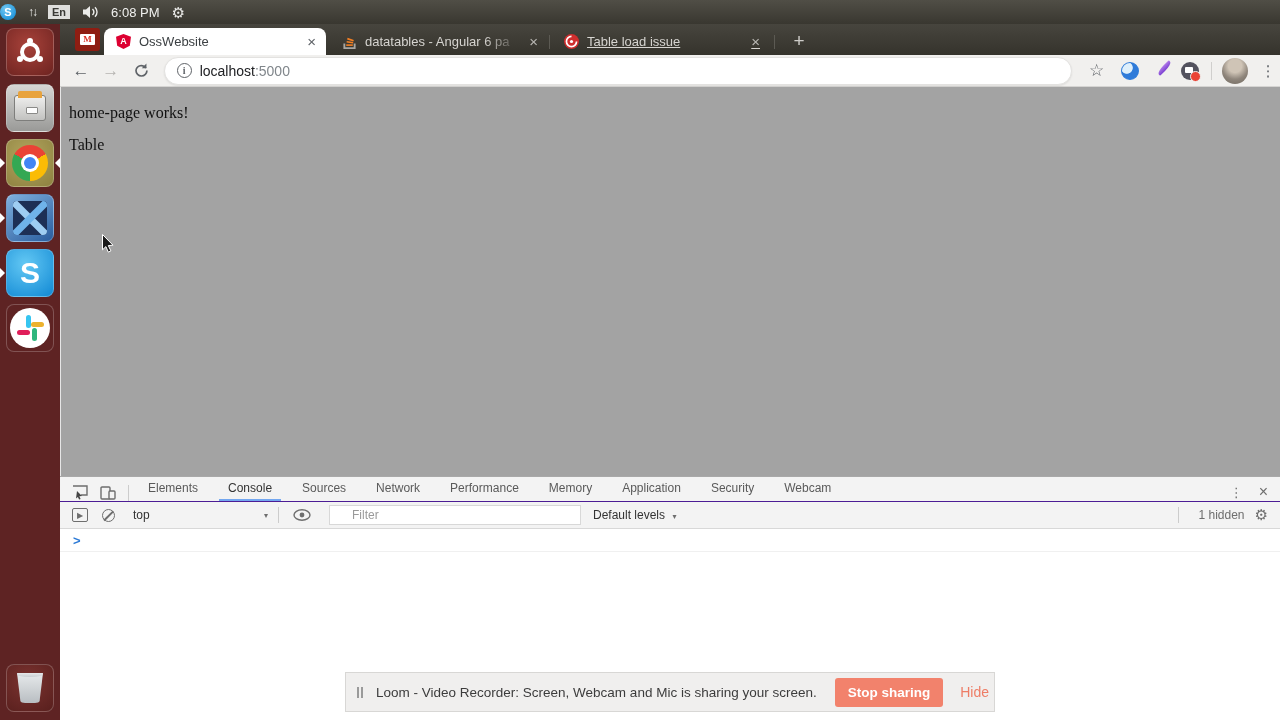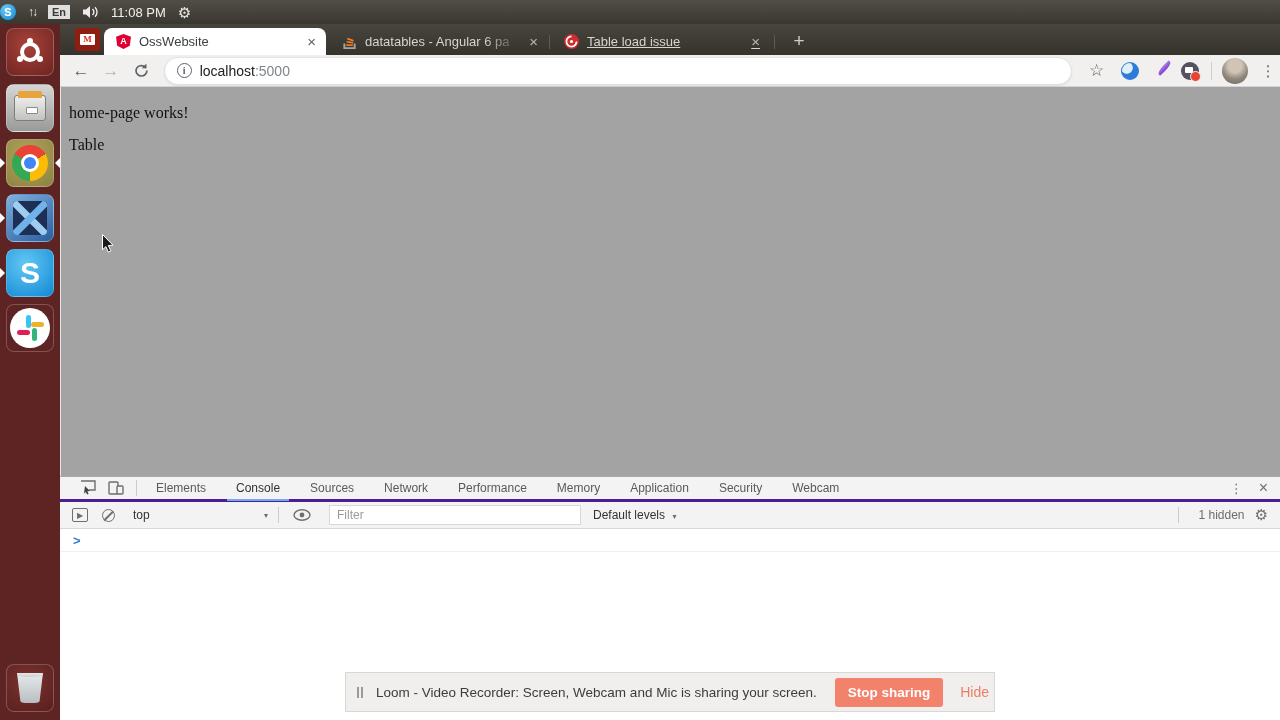--- a/index.html
+++ b/index.html
@@ -132,22 +132,22 @@
   .lc-more  { left:9px;  top:10px; width:26px; height:26px; color:#8a8f98; font-size:14px; }
   .lc-cam   { left:42px; top:4px; width:38px; height:38px; }
   .lc-x     { left:83px; top:4px; width:38px; height:38px; color:#e8737f; font-size:19px; }
   .lc-pause { left:124px; top:4px; width:38px; height:38px; }
   .lc-pause i { width:3.5px; height:14px; background:#8c9097; margin:0 2.5px; }
   .lc-done  { left:162px; top:0; width:46px; height:46px; background:#1ec584; color:#fff; font-size:21px; }
 
   
   .devtools { position:absolute; left:60px; top:476px; width:1220px; height:244px;
     border-top:1px solid #a8a8a8; background:#fff; font-size:12px; color:#333; }
-  .dt-tabbar { height:25px; background:#f3f3f3; border-bottom:3px solid #4c1d95;
-    display:flex; align-items:center;padding-left:8px; }
+  .dt-tabbar { height:25px; background:#f3f3f3; border-bottom:1px solid #4c1d95;
+    display:flex; align-items:flex-end; }
   .dt-icon { width:16px; height:16px; margin-left:12px; }
   .dt-sep { width:1px; height:16px; background:#ccc; margin:0 4px 0 12px; }
   .dt-tab { padding:0 15px; height:25px; line-height:25px; color:#5a5a5a; position:relative; }
   .dt-tab.active { color:#333; }
   .dt-tab.active:after { content:""; position:absolute; left:6px; right:6px; bottom:0; height:2px; background:#73a7f0; }
   .dt-right { margin-left:auto; display:flex; align-items:center; }
   .dt-menu { font-size:13px; color:#6e6e6e; padding:0 10px; }
   .dt-close { font-size:16px; color:#6e6e6e; padding:0 12px 0 6px; }
 
   .dt-toolbar { height:27px; background:#f3f3f3; border-bottom:1px solid #d8d8d8;
@@ -155,21 +155,21 @@
   .ct-box { width:16px; height:14px; border:1px solid #6e6e6e; border-radius:2px; margin-left:12px;
     font-size:8px; color:#6e6e6e; text-align:center; line-height:13px; }
   .ct-clear { width:13px; height:13px; border:1.6px solid #6e6e6e; border-radius:50%; margin-left:14px; position:relative; }
   .ct-clear:before { content:""; position:absolute; left:-1px; top:5px; width:13px; height:1.6px; background:#6e6e6e;
     transform:rotate(-45deg); }
   .ct-ctx { margin-left:18px; width:135px; display:flex; align-items:center; color:#333; }
   .ct-ctx .caret { margin-left:auto; font-size:8px; color:#6e6e6e; }
   .ct-sep { width:1px; height:16px; background:#ccc; margin:0 10px; }
   .ct-eye { margin:0 4px; }
   .ct-filter { margin-left:14px; width:252px; height:20px; border:1px solid #d8d8d8; background:#fff;
-    font-size:12px; padding:0 7px; color:#333; font-family:"Liberation Sans",sans-serif; }
+    font-size:12px; padding:0 22px; color:#333; font-family:"Liberation Sans",sans-serif; }
   .ct-filter::placeholder { color:#9a9a9a; }
   .ct-levels { margin-left:12px; color:#333; }
   .ct-levels .caret { font-size:8px; color:#6e6e6e; margin-left:4px; }
   .ct-right { margin-left:auto; display:flex; align-items:center; }
   .ct-hidden { color:#6e6e6e; margin:0 10px; }
   .ct-gear { font-size:15px; color:#6e6e6e; margin-right:12px; }
 
   .console-row { height:23px; border-bottom:1px solid #f0f0f0; display:flex; align-items:center; }
   .prompt { color:#2c7ad6; font-weight:bold; font-size:13px; margin-left:13px; }
 
@@ -189,21 +189,21 @@
 <div class="topbar">
   <div class="tray">
     <div class="tray-skype">S</div>
     <div class="tray-net">↑↓</div>
     <div class="tray-kb">En</div>
     <svg width="17" height="14" viewBox="0 0 17 14">
         <path d="M1 4.5h3L8 1v12L4 9.5H1z" fill="#ececea"></path>
         <path d="M10.5 4c1.6 1.7 1.6 4.3 0 6" stroke="#ececea" stroke-width="1.4" fill="none"></path>
         <path d="M13 2.2c2.7 2.7 2.7 6.9 0 9.6" stroke="#ececea" stroke-width="1.4" fill="none"></path>
       </svg>
-    <div class="tray-time">11:08 PM</div>
+    <div class="tray-time">6:08 PM</div>
     <div class="tray-gear">⚙</div>
   </div>
 </div>
 
 <div class="launcher">
   <div class="ltile tile-ubuntu">
     <div class="cof">
       <div class="cof-ring"></div>
       <div class="cof-dot" style="left:10px;top:-1px;"></div>
       <div class="cof-dot" style="left:0;top:17px;"></div>

